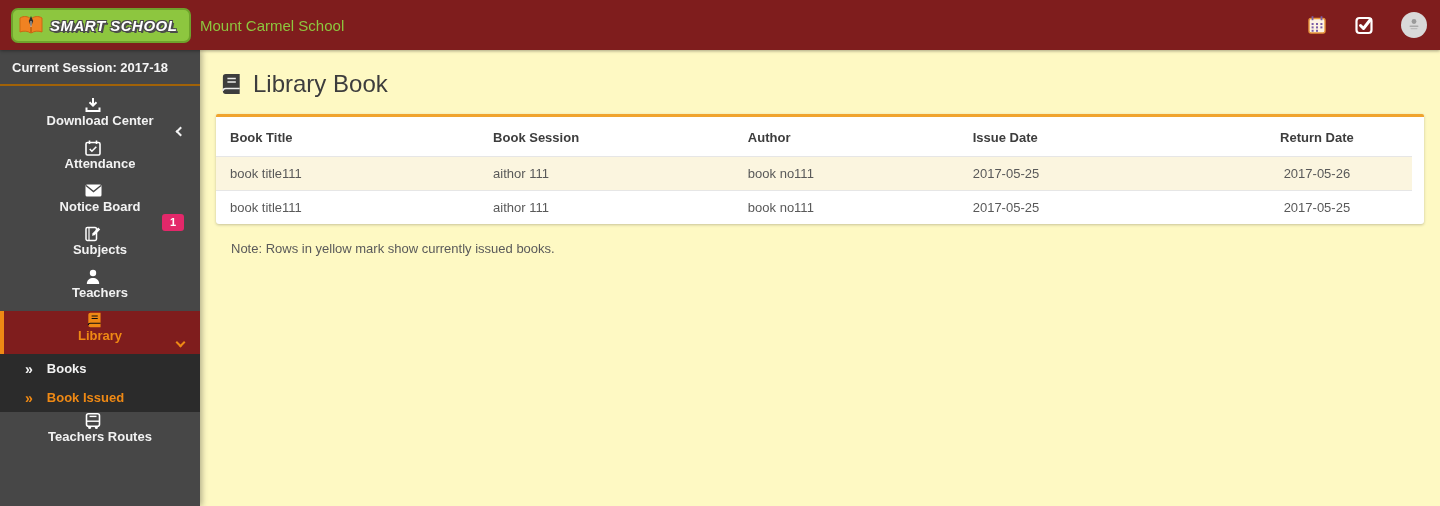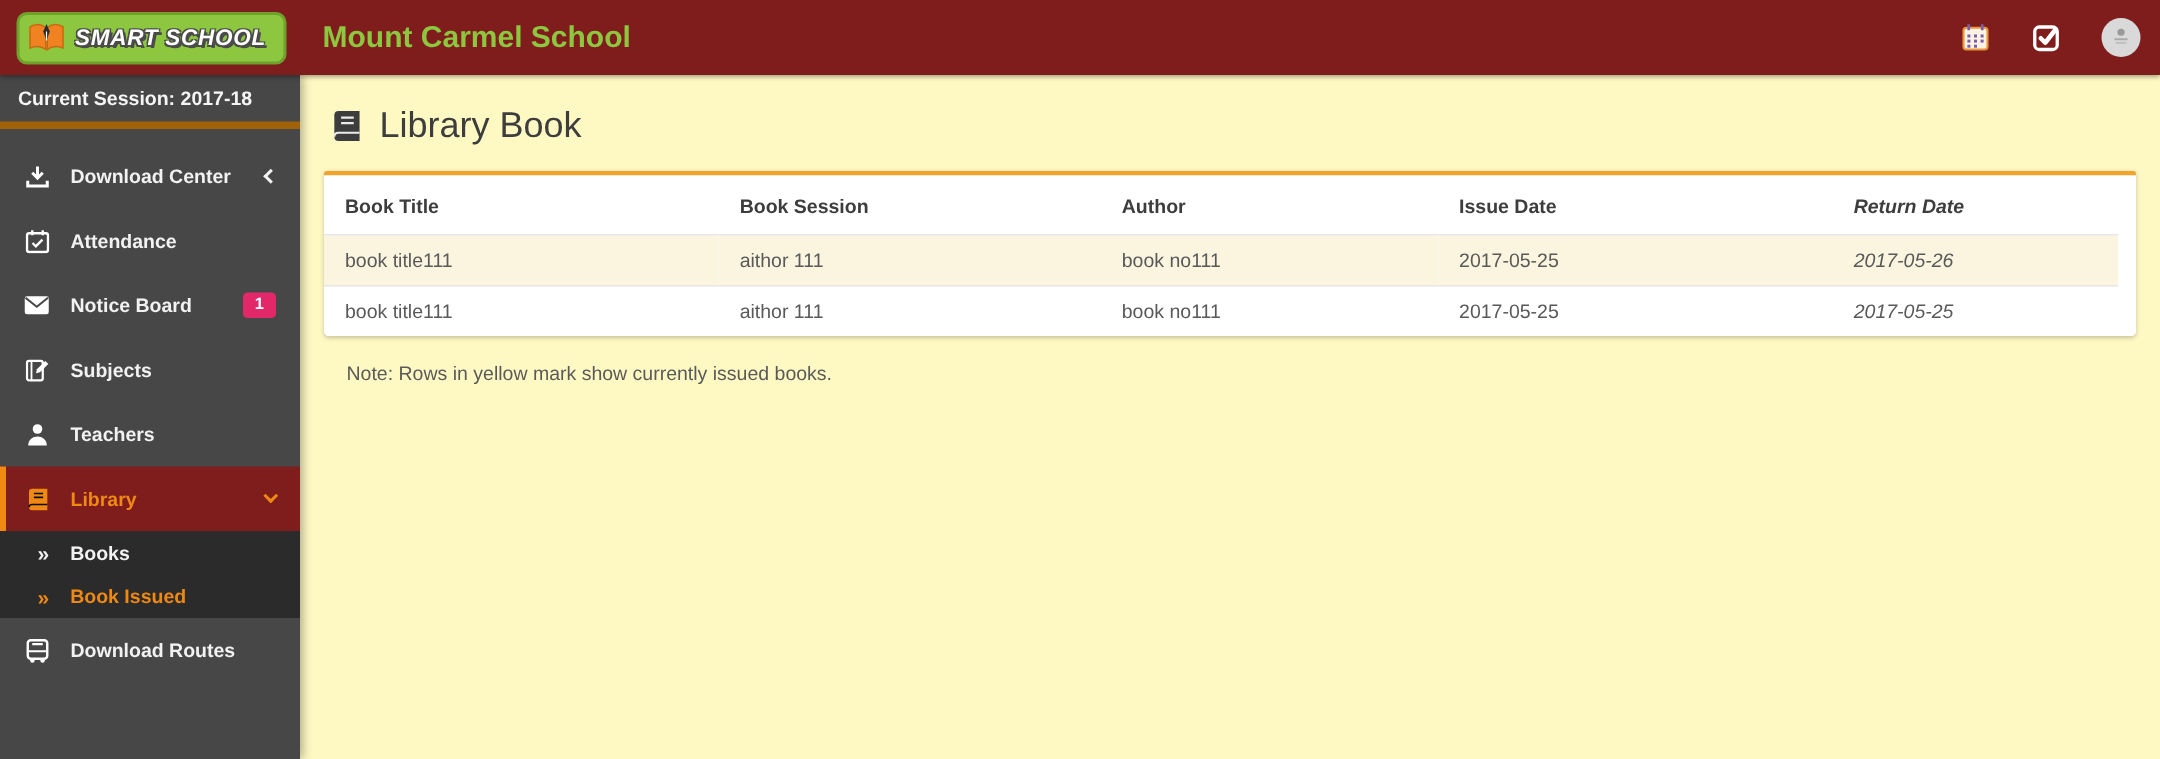--- a/index.html
+++ b/index.html
@@ -7,37 +7,37 @@
     font-family:"Liberation Sans","DejaVu Sans",sans-serif; background:#ececea; }
 
   
   .navbar { height:50px; background:#7f1d1d; display:flex; align-items:center;
     position:relative; z-index:5; box-shadow:0 1px 3px rgba(0,0,0,.35); }
   .logo-wrap { width:200px; flex-shrink:0; display:flex; align-items:center; padding-left:11px; }
   .logo-badge { background:#8dc63f; border:2px solid #6fa22c; border-radius:7px;
     height:35px; display:flex; align-items:center; padding:0 12px 0 5px; gap:6px; cursor:pointer; }
   .logo-text { color:#fff; font-weight:bold; font-size:15px; letter-spacing:.5px; font-style:italic;
     text-shadow:-1px -1px 0 #4b4b4b,1px -1px 0 #4b4b4b,-1px 1px 0 #4b4b4b,1px 1px 0 #4b4b4b,2px 2px 0 #4b4b4b; }
-  .school-name { color:#8dc63f; font-weight:bold; font-size:20px; margin-left:15px; }
+  .school-name { color:#8dc63f; font-weight:normal; font-size:15px; }
   .nav-icons { margin-left:auto; display:flex; align-items:center; gap:24px; padding-right:13px; }
   .nav-icon-btn { width:24px; height:24px; display:flex; align-items:center; justify-content:center; cursor:pointer; }
   .avatar { width:26px; height:26px; border-radius:50%; background:#d9d9d9; display:flex;
     align-items:center; justify-content:center; cursor:pointer; overflow:hidden; }
 
   
   .layout { display:flex; height:456px; }
 
   
   .sidebar { width:200px; flex-shrink:0; background:#474747;
     box-shadow:2px 0 6px rgba(0,0,0,.3); position:relative; z-index:4; }
   .session { height:36px; display:flex; align-items:center; padding-left:12px;
-    color:#f5f5f5; font-size:13px; font-weight:bold; border-bottom:5px solid #a16207;text-align:center; }
+    color:#f5f5f5; font-size:13px; font-weight:bold; border-bottom:2px solid #a16207;text-align:center; }
   .menu { list-style:none; padding-top:10px; }
   .menu-item { height:43px; display:flex; align-items:center; padding:0 16px;
-    color:#f2f2f2; font-size:13px; font-weight:bold; cursor:pointer; }
+    color:#f2f2f2; font-size:13px; font-weight:bold; cursor:pointer;flex-direction:column; }
   .mi-icon { width:17px; height:17px; margin-right:14px; display:flex; align-items:center;
     justify-content:center; flex-shrink:0; color:#fff; }
   .menu-item.active { background:#7f1d1d; border-left:4px solid #ef8914; padding-left:12px; color:#ef8914; }
   .menu-item.active .mi-icon { color:#ef8914; }
   .chev { width:7px; height:7px; margin-left:auto; border-left:2px solid currentColor;
     border-bottom:2px solid currentColor; transform:rotate(45deg); }
   .chev.down { border-left:none; border-right:2px solid currentColor; transform:rotate(45deg); margin-top:-4px; }
   .badge { margin-left:auto; background:#e3286a; color:#fff; font-size:11px; font-weight:bold;
     border-radius:3px; padding:3px 8px; line-height:1; }
   .submenu { list-style:none; background:#2b2b2b; }
@@ -49,21 +49,21 @@
   
   .content { flex:1; background:#fef9c3; padding:14px 16px 0 16px; }
   .page-title { display:flex; align-items:center; gap:11px; font-size:24px; font-weight:normal;
     color:#3d3d3d; margin:6px 0 16px 2px; }
   .pt-icon { color:#3d3d3d; display:flex; }
   .card { background:#fff; border-top:3px solid #f0a42e; border-radius:2px 2px 3px 3px;
     box-shadow:0 1px 3px rgba(0,0,0,.22); padding-right:12px; }
   table { width:100%; border-collapse:collapse; font-size:13px; }
   th { text-align:left; color:#3d3d3d; font-weight:bold; padding:13px 14px 11px 14px; }
   td { color:#595959; padding:9px 14px; border-top:1px solid #e6e6e6; }
-  th:last-child, td:last-child { text-align:left;font-style:italic; }
+  th:last-child, td:last-child { text-align:center; }
   tr.highlighted td { background:#fbf5df; }
   .note { font-size:13px; color:#5a5a5a; margin-top:17px; padding-left:15px; }
 </style>
 </head>
 <body>
 
 <div class="navbar">
   <div class="logo-wrap">
     <div class="logo-badge">
       <span style="display:flex;">
@@ -202,21 +202,21 @@
       <li class="menu-item">
         <span class="mi-icon">
           <svg width="16" height="16" viewBox="0 0 16 16">
               <rect x="1.5" y="0.8" width="13" height="12.4" rx="2" fill="none" stroke="currentColor" stroke-width="1.6"></rect>
               <path d="M1.5 8.2 h13" stroke="currentColor" stroke-width="1.4"></path>
               <path d="M4.5 3.4 h7" stroke="currentColor" stroke-width="1.4"></path>
               <circle cx="4.6" cy="14.4" r="1.5" fill="currentColor"></circle>
               <circle cx="11.4" cy="14.4" r="1.5" fill="currentColor"></circle>
             </svg>
         </span>
-        <span>Download Routes</span>
+        <span>Teachers Routes</span>
       </li>
 
     </ul>
   </div>
 
   <div class="content">
     <h1 class="page-title">
       <span class="pt-icon">
         <svg width="24" height="22" viewBox="0 0 18 17">
             <path d="M3.5 3 Q3.5 0.8 5.7 0.8 H16.5 V16.2 H5.7 Q3.5 16.2 3.5 14 Z" fill="currentColor"></path>

